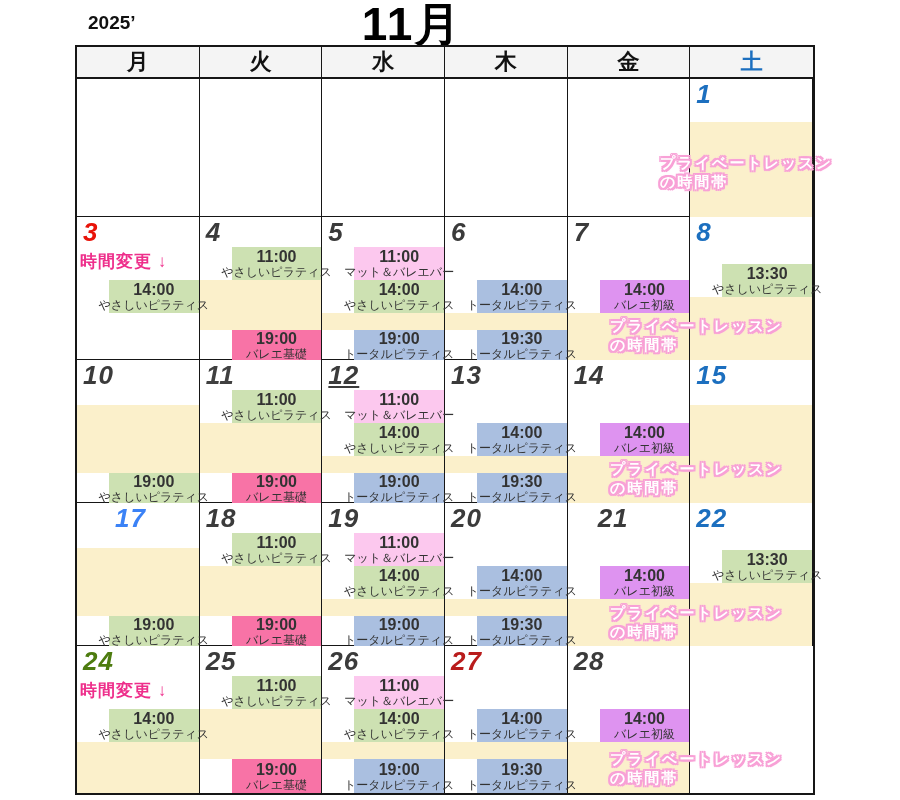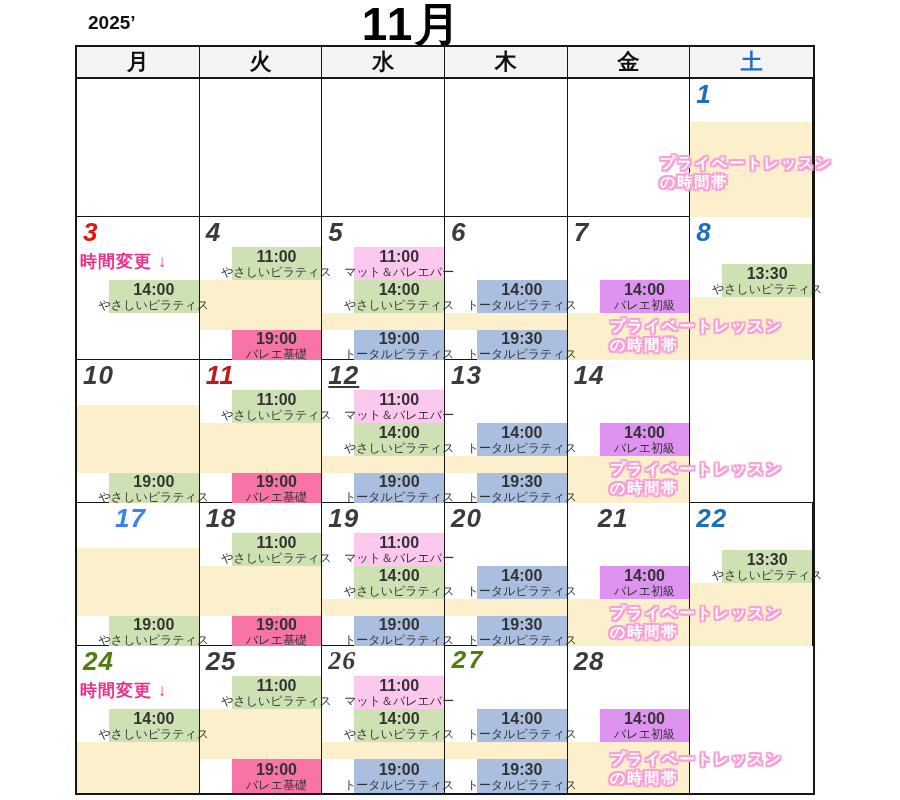--- a/index.html
+++ b/index.html
@@ -150,21 +150,21 @@
         <div class="dcell">
           <div class="fill" style="top: 63px; height: 50px; background: rgb(251, 240, 203);"></div>
           <div class="blk" style="top: 30px; height: 33px; background: rgb(205, 225, 178);">
             <div class="t">11:00</div>
             <div class="n">やさしいピラティス</div>
           </div>
           <div class="blk" style="top: 113px; height: 30px; background: rgb(248, 115, 166);">
             <div class="t">19:00</div>
             <div class="n">バレエ基礎</div>
           </div>
-          <div class="dnum" style="color: #b91c1c;">11</div>
+          <div class="dnum" style="color: #404040;">11</div>
         </div>
         <div class="dcell">
           <div class="fill" style="top: 96px; height: 17px; background: rgb(251, 240, 203);"></div>
           <div class="blk" style="top: 30px; height: 33px; background: rgb(252, 200, 238);">
             <div class="t">11:00</div>
             <div class="n">マット＆バレエバー</div>
           </div>
           <div class="blk" style="top: 63px; height: 33px; background: rgb(205, 225, 178);">
             <div class="t">14:00</div>
             <div class="n">やさしいピラティス</div>
@@ -187,20 +187,24 @@
           </div>
           <div class="dnum" style="color: rgb(59, 59, 59);">13</div>
         </div>
         <div class="dcell">
           <div class="fill" style="top: 96px; height: 47px; background: rgb(251, 240, 203);"></div>
           <div class="blk" style="top: 63px; height: 33px; background: rgb(222, 147, 240);">
             <div class="t">14:00</div>
             <div class="n">バレエ初級</div>
           </div>
           <div class="dnum" style="color: rgb(59, 59, 59);">14</div>
+        </div>
+        <div class="dcell">
+          <div class="fill" style="top: 45px; height: 98px; background: rgb(251, 240, 203);"></div>
+          <div class="dnum" style="color: rgb(28, 111, 191);">15</div>
         </div>
         <div class="ovl" style="left: 533px; top: 99px;">
           <div>プライベートレッスン</div>
           <div>の時間帯</div>
         </div>
       </div>
       <div class="wrow" style="height: 143px;">
         <div class="dcell">
           <div class="fill" style="top: 45px; height: 68px; background: rgb(251, 240, 203);"></div>
           <div class="blk" style="top: 113px; height: 30px; background: rgb(205, 225, 178);">
@@ -299,33 +303,33 @@
             <div class="n">マット＆バレエバー</div>
           </div>
           <div class="blk" style="top: 63px; height: 33px; background: rgb(205, 225, 178);">
             <div class="t">14:00</div>
             <div class="n">やさしいピラティス</div>
           </div>
           <div class="blk" style="top: 113px; height: 34px; background: rgb(170, 191, 224);">
             <div class="t">19:00</div>
             <div class="n">トータルピラティス</div>
           </div>
-          <div class="dnum" style="color: rgb(59, 59, 59); font-family: Liberation Serif, serif;">26</div>
+          <div class="dnum" style="color: rgb(59, 59, 59);">26</div>
         </div>
         <div class="dcell">
           <div class="fill" style="top: 96px; height: 17px; background: rgb(251, 240, 203);"></div>
           <div class="blk" style="top: 63px; height: 33px; background: rgb(170, 191, 224);">
             <div class="t">14:00</div>
             <div class="n">トータルピラティス</div>
           </div>
           <div class="blk" style="top: 113px; height: 34px; background: rgb(170, 191, 224);">
             <div class="t">19:30</div>
             <div class="n">トータルピラティス</div>
           </div>
-          <div class="dnum" style="color: #4d7c0f; font-family: Liberation Mono, monospace;">27</div>
+          <div class="dnum" style="color: #b91c1c;">27</div>
         </div>
         <div class="dcell">
           <div class="fill" style="top: 96px; height: 51px; background: rgb(251, 240, 203);"></div>
           <div class="blk" style="top: 63px; height: 33px; background: rgb(222, 147, 240);">
             <div class="t">14:00</div>
             <div class="n">バレエ初級</div>
           </div>
           <div class="dnum" style="color: rgb(59, 59, 59);">28</div>
         </div>
         <div class="ovl" style="left: 533px; top: 103px;">

